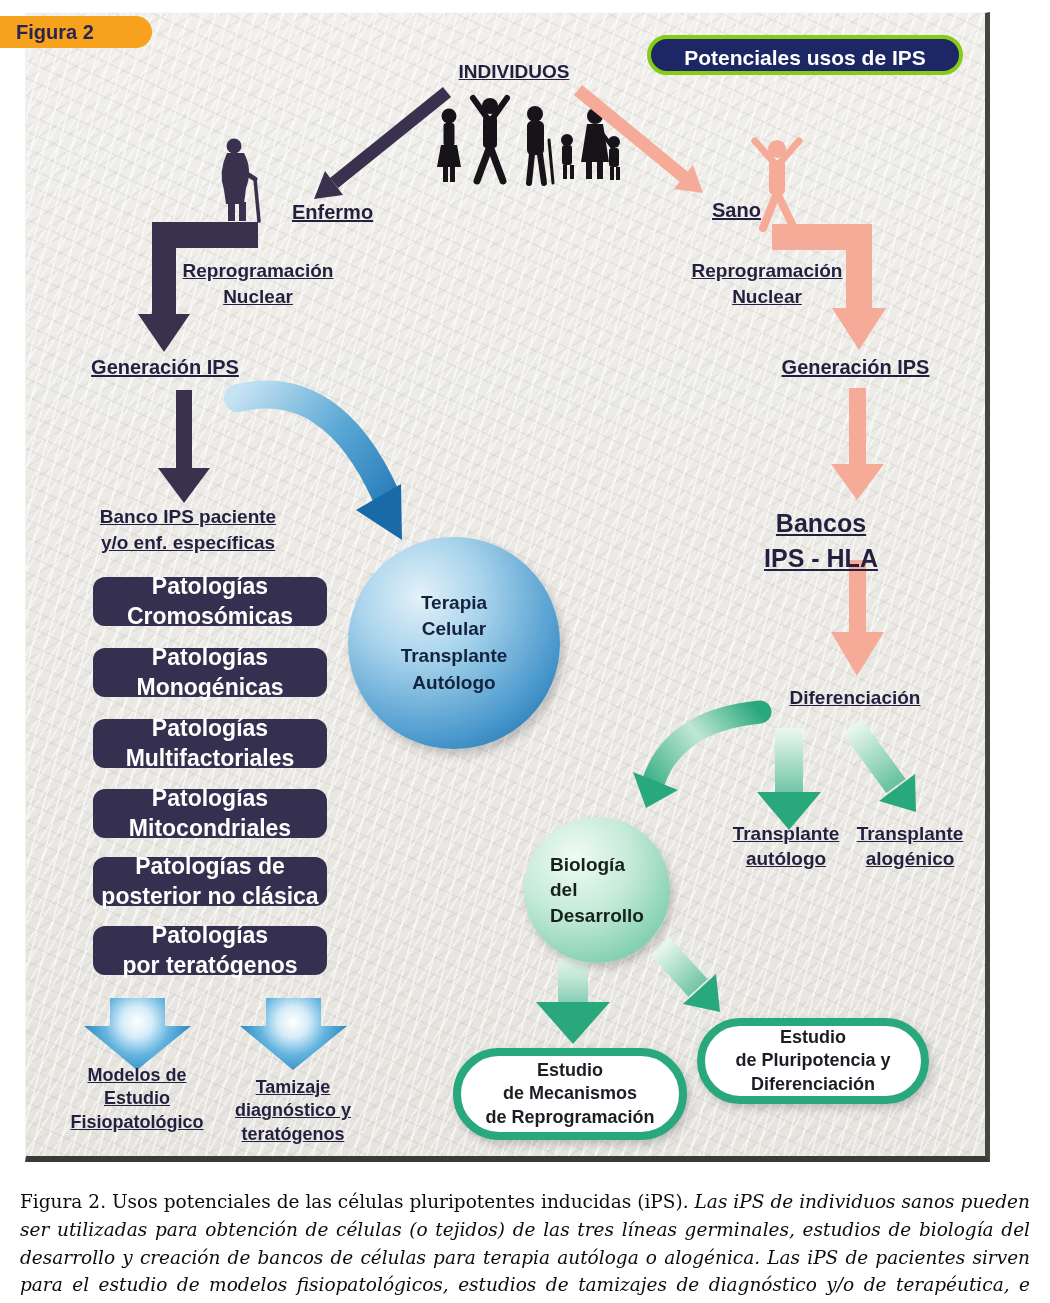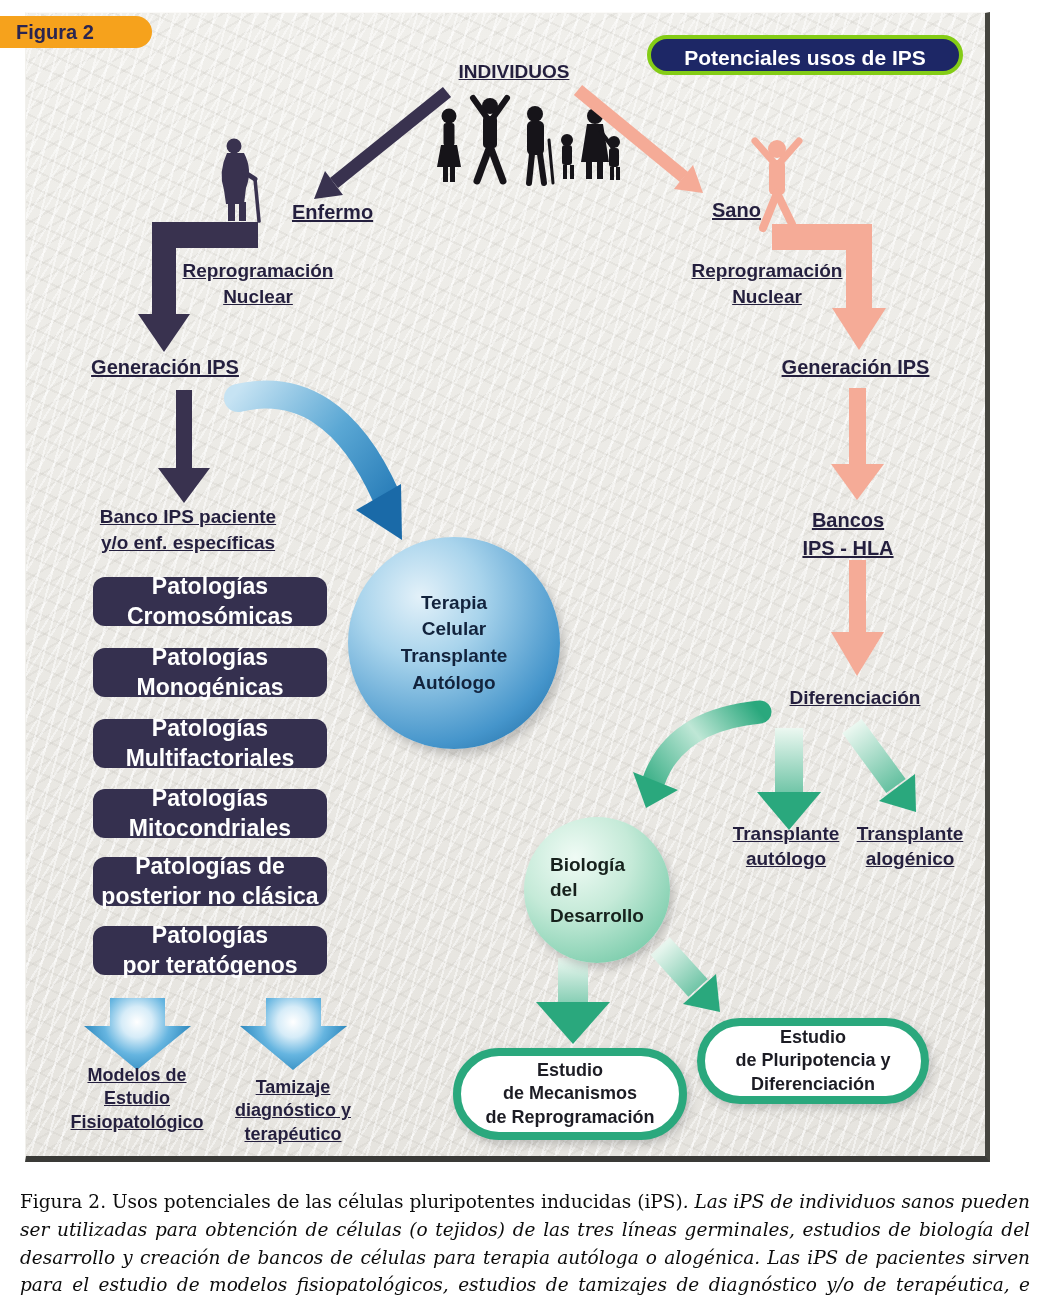--- a/index.html
+++ b/index.html
@@ -35,21 +35,21 @@
   }
   
   #individuos{left:438px;top:61px;width:152px;font-size:19px;}
   #enfermo{left:252px;top:201px;width:110px;font-size:20px;text-align:left;margin-left:40px;}
   #sano{left:712px;top:199px;width:80px;font-size:20px;text-align:left;}
   #reprog-left{left:168px;top:258px;width:180px;font-size:19px;line-height:1.35;}
   #generacion-left{left:85px;top:356px;width:160px;font-size:20px;}
   #banco-left{left:88px;top:504px;width:200px;font-size:19px;line-height:1.35;}
   #reprog-right{left:677px;top:258px;width:180px;font-size:19px;line-height:1.35;}
   #generacion-right{left:778px;top:356px;width:155px;font-size:20px;}
-  #bancos-right{left:782px;top:506px;width:132px;font-size:20px;line-height:1.4;}
+  #bancos-right{left:755px;top:506px;width:132px;font-size:25px;line-height:1.4;}
   #diferenciacion{left:775px;top:687px;width:160px;font-size:19px;}
   #transplante-autologo{left:716px;top:822px;width:140px;font-size:19px;line-height:1.3;}
   #transplante-alogenico{left:846px;top:822px;width:128px;font-size:19px;line-height:1.3;}
   #modelos{left:58px;top:1064px;width:158px;font-size:18px;line-height:1.3;}
   #tamizaje{left:216px;top:1076px;width:154px;font-size:18px;line-height:1.3;}
   
   .pbox{
     left:93px;width:234px;height:49px;background:#35304f;border-radius:12px;
     color:#ffffff;font-weight:bold;font-size:23px;line-height:1.28;
     display:flex;align-items:center;justify-content:center;text-align:center;
@@ -279,21 +279,21 @@
 <div id="diferenciacion" class="abs lbl">Diferenciación</div>
 <div id="transplante-autologo" class="abs lbl">Transplante
 autólogo</div>
 <div id="transplante-alogenico" class="abs lbl">Transplante
 alogénico</div>
 <div id="modelos" class="abs lbl">Modelos de
 Estudio
 Fisiopatológico</div>
 <div id="tamizaje" class="abs lbl">Tamizaje
 diagnóstico y
-terapéutico</div>
+teratógenos</div>
 
 <div class="abs pbox" style="top:577px">Patologías
 Cromosómicas</div>
 <div class="abs pbox" style="top:648px">Patologías
 Monogénicas</div>
 <div class="abs pbox" style="top:719px">Patologías
 Multifactoriales</div>
 <div class="abs pbox" style="top:789px">Patologías
 Mitocondriales</div>
 <div class="abs pbox" style="top:857px">Patologías de

